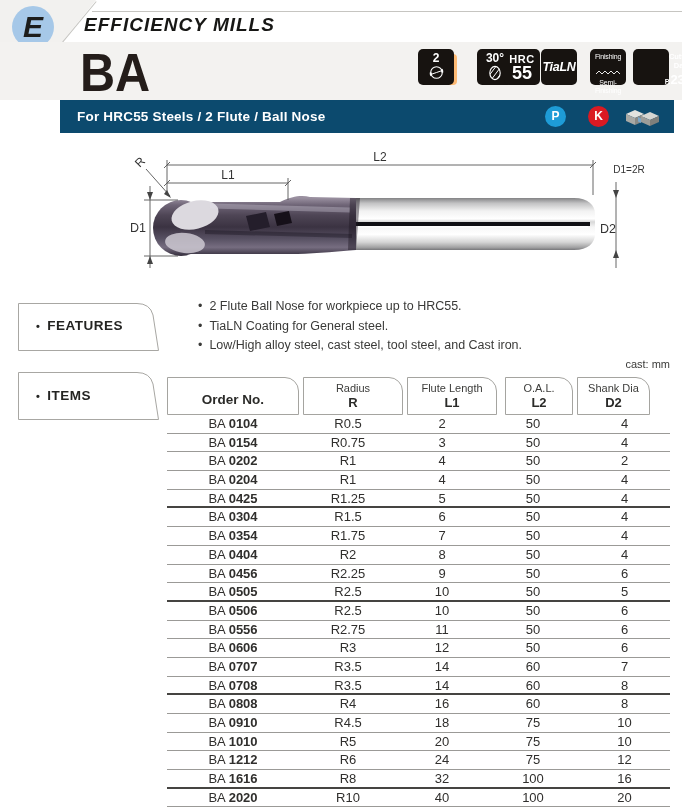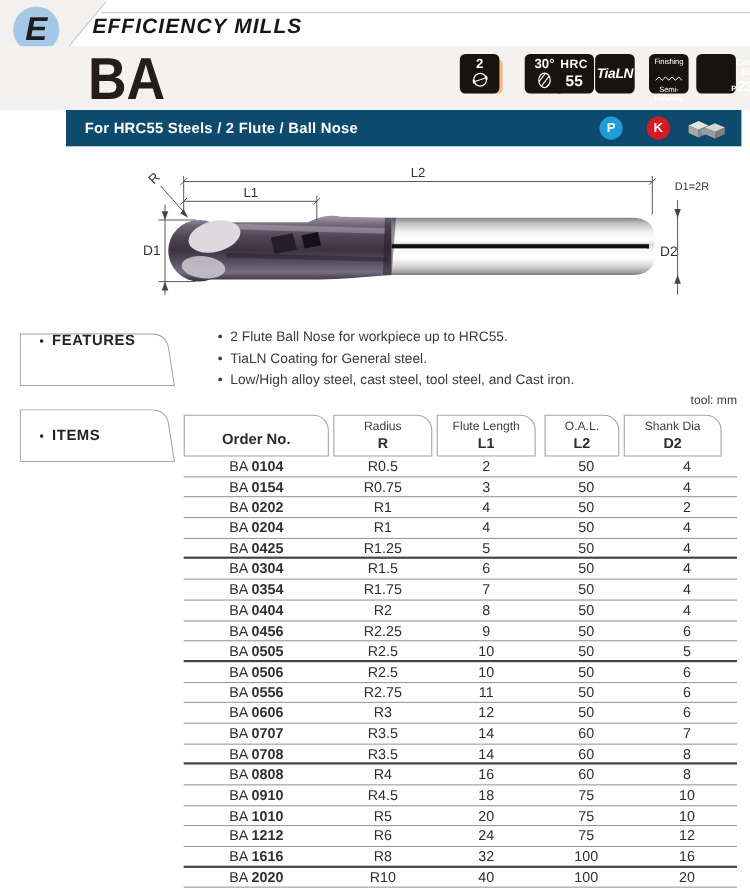--- a/index.html
+++ b/index.html
@@ -23,21 +23,21 @@
 
   
   .badge{position:absolute;box-sizing:border-box;text-align:center;}
   .badge-mg{left:381px;top:54px;width:30px;height:31px;background:#fdba74;border-radius:4px;
             font-size:13px;font-weight:900;color:#131720;line-height:31px;margin-left:46px;}
   .bk{top:49px;width:36px;height:36px;background:#171310;border-radius:5px;color:#fff;}
   .b-flute{left:418px;} .b-helix{left:461px;margin-left:16px;} .b-hrc{left:504px;}
   .b-coat{left:541px;}  .b-fin{left:590px;}   .b-cut{left:633px;}
   .bnum{font-size:12px;font-weight:800;line-height:14px;margin-top:2px;}
   .b-hrc .l1{font-size:11px;font-weight:700;line-height:13px;margin-top:4px;letter-spacing:.5px;}
-  .b-hrc .l2{font-size:14px;font-weight:800;line-height:15px;}
+  .b-hrc .l2{font-size:18px;font-weight:800;line-height:15px;}
   .b-coat{font-size:12.5px;font-weight:800;font-style:italic;line-height:36px;letter-spacing:-.3px;}
   .b-fin .f1,.b-fin .f2{font-size:7px;line-height:8px;letter-spacing:-.2px;}
   .b-fin .f1{margin-top:4px;}
   .b-cut .c1{font-size:7.5px;font-weight:700;line-height:8.5px;}
   .b-cut .c1:first-child{margin-top:4px;}
   .b-cut .cp{font-size:7px;font-weight:700;}
   .b-cut .cn{font-size:13px;font-weight:800;letter-spacing:-.3px;}
 
   
   .bar{position:absolute;left:60px;top:100px;width:614px;height:33px;background:#0c4a6e;}
@@ -49,33 +49,33 @@
   .iso-k{left:528px;background:#da1a22;}
   .wp{position:absolute;left:565px;top:8px;}
 
   
   .diagram{position:absolute;left:0;top:135px;}
 
   
   .labelbox{position:absolute;left:18px;}
   .lb-text{position:absolute;font-size:13.5px;font-weight:800;color:#242422;letter-spacing:.5px;}
   .lb-text .dot{font-size:11px;margin-right:7px;}
-  .features-text{left:36px;top:302px;}
+  .features-text{left:36px;top:318px;}
   .items-text{left:36px;top:388px;}
   .bullets{position:absolute;left:198px;top:297px;font-size:12.5px;line-height:19.7px;color:#3a3a38;}
   .bullets .dot{margin-right:7px;}
   .unit-note{position:absolute;left:540px;top:358px;width:130px;text-align:right;
              font-size:11px;color:#3a3a38;}
 
   
   .table{position:absolute;left:167px;top:377px;width:503px;}
   .thead{display:flex;height:38px;}
   .hcell{box-sizing:border-box;border:1px solid #a5a4a0;border-radius:0 14px 0 0;text-align:center;}
-  .hc0{width:132px;} .hc1{width:90px;margin-left:4px;} .hc2{width:90px;margin-left:4px;}
-  .hc3{width:68px;margin-left:8px;} .hc4{width:89px;margin-left:4px;}
+  .hc0{width:132px;} .hc1{width:100px;margin-left:4px;} .hc2{width:90px;margin-left:4px;}
+  .hc3{width:68px;margin-left:8px;} .hc4{width:73px;margin-left:4px;}
   .hc0 .t1{font-size:13.5px;font-weight:800;line-height:36px;color:#2b2b29;}
   .t1{font-size:11px;color:#3c3c3a;margin-top:4px;line-height:13px;}
   .t2{font-size:13px;font-weight:800;color:#2b2b29;line-height:15px;}
   .tbody{width:503px;}
   .trow{display:flex;box-sizing:border-box;height:18.7px;border-bottom:1px solid #9b9a97;}
   .trow.group-end{border-bottom:2px solid #454441;}
   .c{box-sizing:border-box;text-align:center;font-size:13px;line-height:17px;color:#302f2d;}
   .c0{width:132px;} .c1{width:98px;} .c2{width:90px;} .c3{width:92px;} .c4{width:91px;}
   .c0 .bold{font-weight:800;}
 </style>
@@ -248,21 +248,21 @@
   </svg>
   <div class="lb-text features-text">
     <span class="dot">•</span><span>FEATURES</span>
   </div>
   <div class="bullets">
     <div><span class="dot">•</span><span>2 Flute Ball Nose for workpiece up to HRC55.</span></div>
     <div><span class="dot">•</span><span>TiaLN Coating for General steel.</span></div>
     <div><span class="dot">•</span><span>Low/High alloy steel, cast steel, tool steel, and Cast iron.</span></div>
   </div>
 
-  <div class="unit-note">tool: mm</div>
+  <div class="unit-note">cast: mm</div>
 
   <svg class="labelbox" style="top:372px" width="145" height="49" viewBox="0 0 145 49">
     <path d="M0.5 0.5 L119 0.5 Q132 0.5 135 12 L140.5 47.5 L0.5 47.5 Z" fill="#fff" stroke="#a8a7a3" stroke-width="1"></path>
   </svg>
   <div class="lb-text items-text">
     <span class="dot">•</span><span>ITEMS</span>
   </div>
 
   <div class="table">
     <div class="thead">

